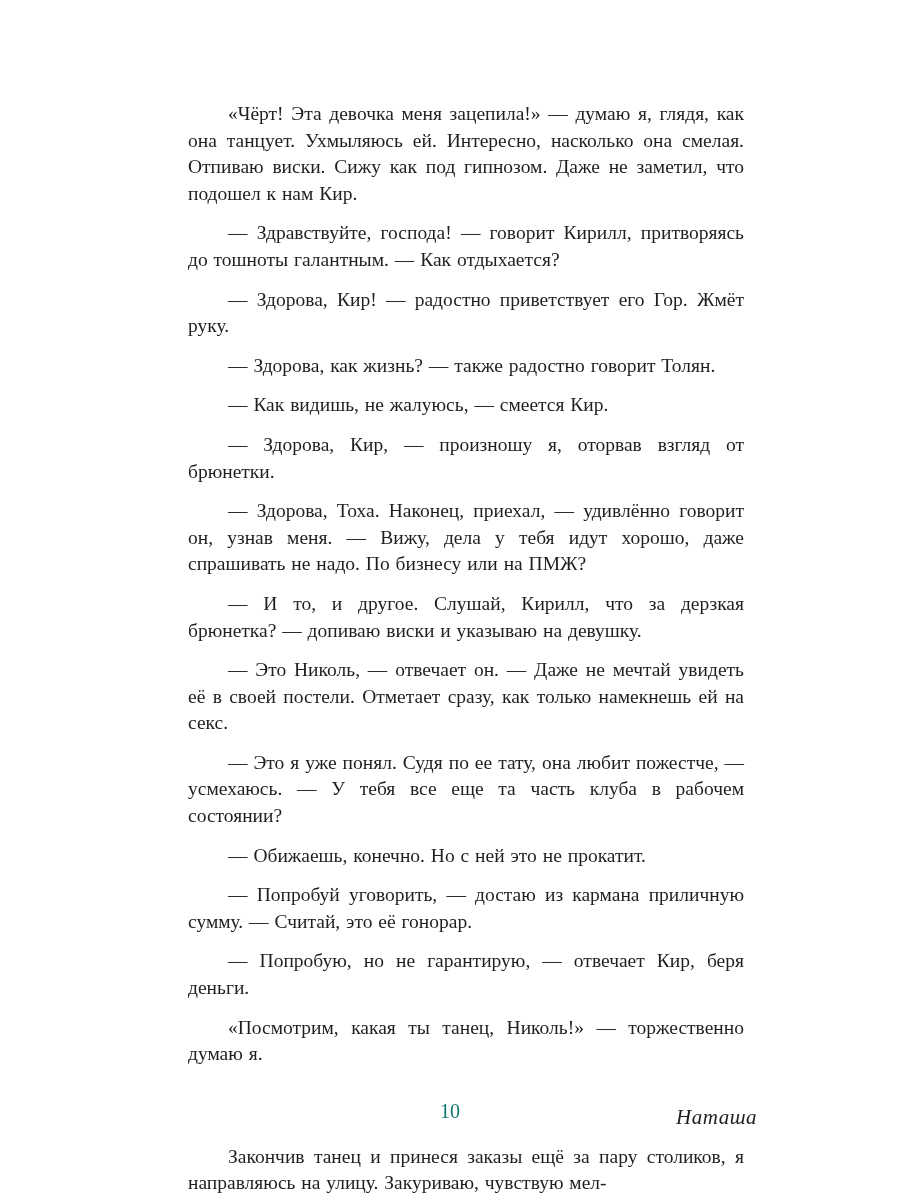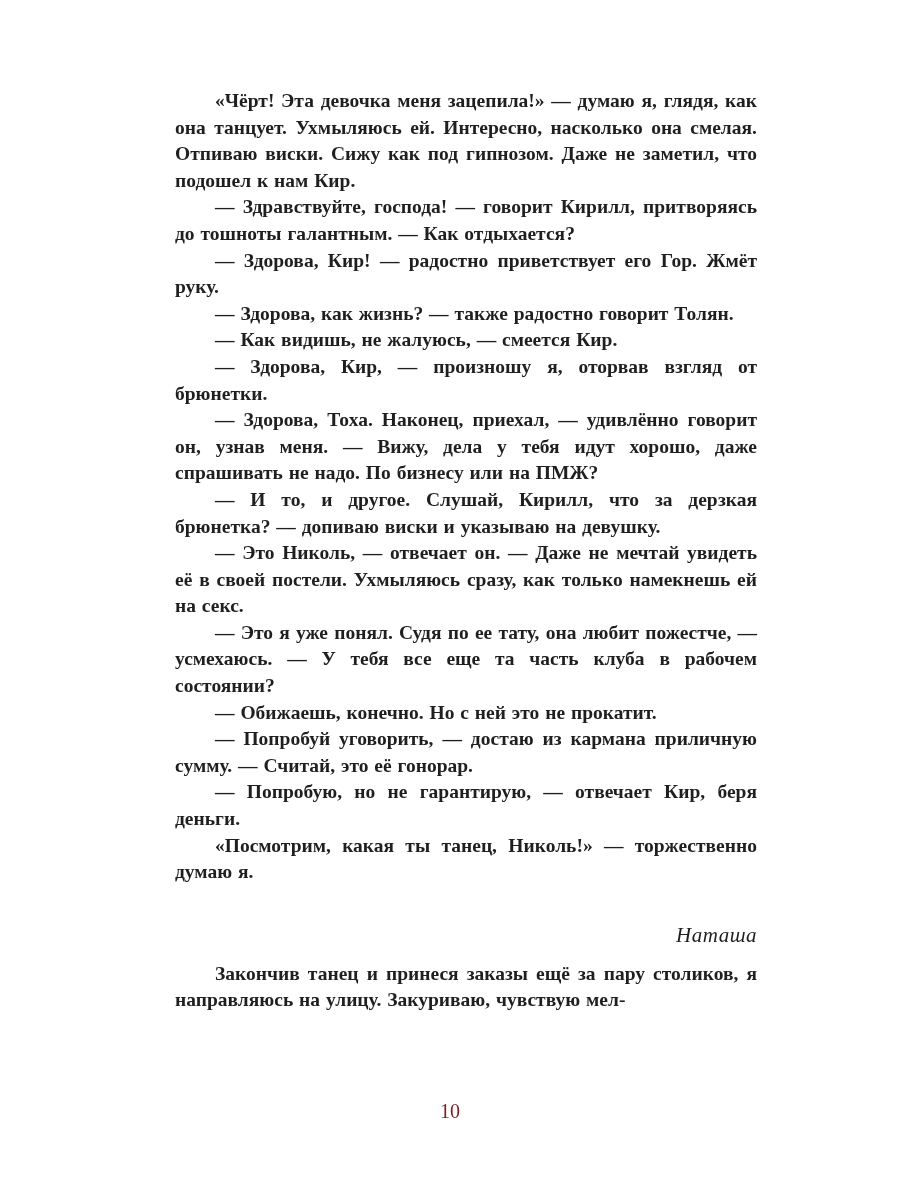--- a/index.html
+++ b/index.html
@@ -29,54 +29,53 @@
     line-height: 27px;
     margin: 0 0 12px 0;
     text-indent: 0;
     letter-spacing: 0.5px;
   }
   .section-heading.second {
     margin-top: 36px;
     text-align: right;
   }
   .para {
-    margin: 0;
+    margin: 13px;
     font-size: 19.5px;
     line-height: 26.6px;
     text-align: justify;
     text-indent: 40px;
     word-spacing: 1px;
-    font-weight: bold;
   }
   .page-number {
     position: absolute;
     left: 0;
     width: 100%;
     top: 1100px;
     text-align: center;
     font-size: 20px;
-    color: #7f1d1d;
+    color: #0f766e;
   }
 </style>
 </head>
 <body>
 
 <div class="page">
   <div class="text-block">
 
 
     <p class="para">«Чёрт! Эта девочка меня зацепила!» — думаю я, глядя, как она танцует. Ухмыляюсь ей. Интересно, насколько она смелая. Отпиваю виски. Сижу как под гипнозом. Даже не заметил, что подошел к нам Кир.</p>
     <p class="para">— Здравствуйте, господа! — говорит Кирилл, притворяясь до тошноты галантным. — Как отдыхается?</p>
     <p class="para">— Здорова, Кир! — радостно приветствует его Гор. Жмёт руку.</p>
     <p class="para">— Здорова, как жизнь? — также радостно говорит Толян.</p>
     <p class="para">— Как видишь, не жалуюсь, — смеется Кир.</p>
     <p class="para">— Здорова, Кир, — произношу я, оторвав взгляд от брюнетки.</p>
     <p class="para">— Здорова, Тоха. Наконец, приехал, — удивлённо говорит он, узнав меня. — Вижу, дела у тебя идут хорошо, даже спрашивать не надо. По бизнесу или на ПМЖ?</p>
     <p class="para">— И то, и другое. Слушай, Кирилл, что за дерзкая брюнетка? — допиваю виски и указываю на девушку.</p>
-    <p class="para">— Это Николь, — отвечает он. — Даже не мечтай увидеть её в своей постели. Ухмыляюсь сразу, как только намекнешь ей на секс.</p>
+    <p class="para">— Это Николь, — отвечает он. — Даже не мечтай увидеть её в своей постели. Отметает сразу, как только намекнешь ей на секс.</p>
     <p class="para">— Это я уже понял. Судя по ее тату, она любит пожестче, — усмехаюсь. — У тебя все еще та часть клуба в рабочем состоянии?</p>
     <p class="para">— Обижаешь, конечно. Но с ней это не прокатит.</p>
     <p class="para">— Попробуй уговорить, — достаю из кармана приличную сумму. — Считай, это её гонорар.</p>
     <p class="para">— Попробую, но не гарантирую, — отвечает Кир, беря деньги.</p>
     <p class="para">«Посмотрим, какая ты танец, Николь!» — торжественно думаю я.</p>
 
     <h2 class="section-heading second">Наташа</h2>
 
     <p class="para">Закончив танец и принеся заказы ещё за пару столиков, я направляюсь на улицу. Закуриваю, чувствую мел-</p>
 

